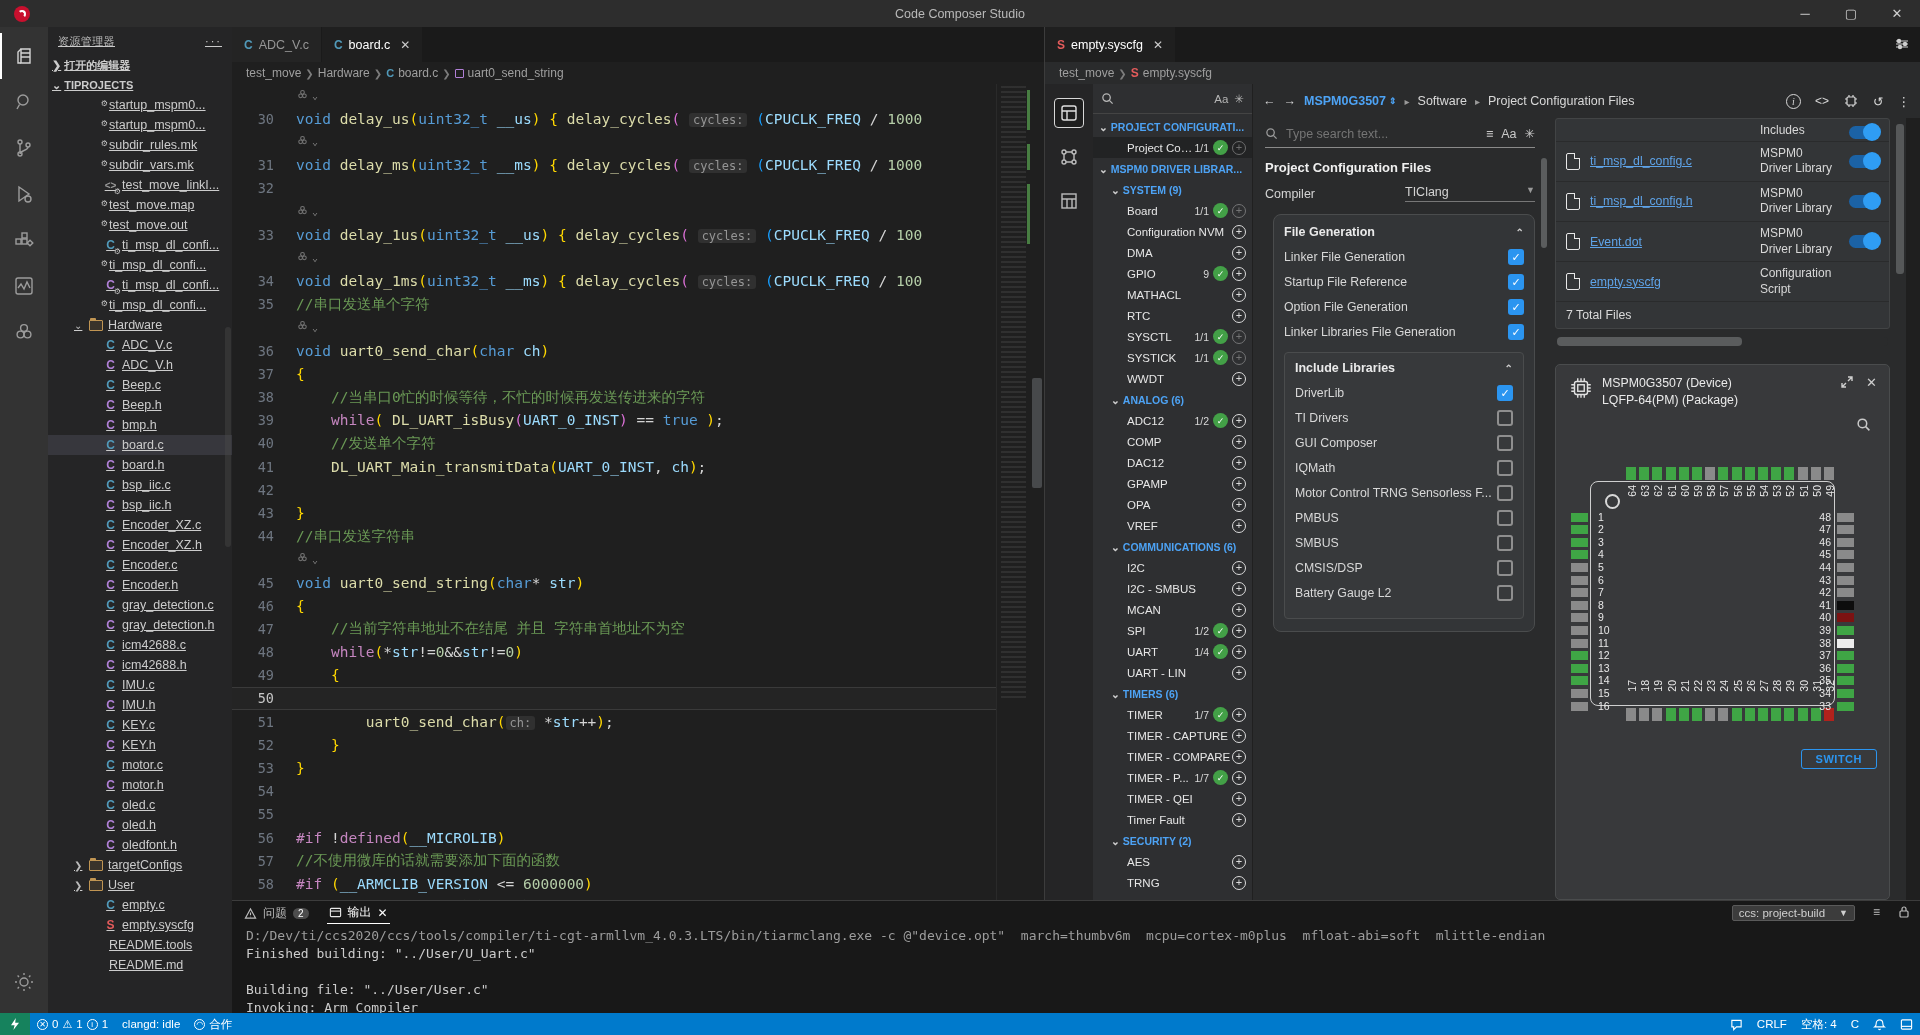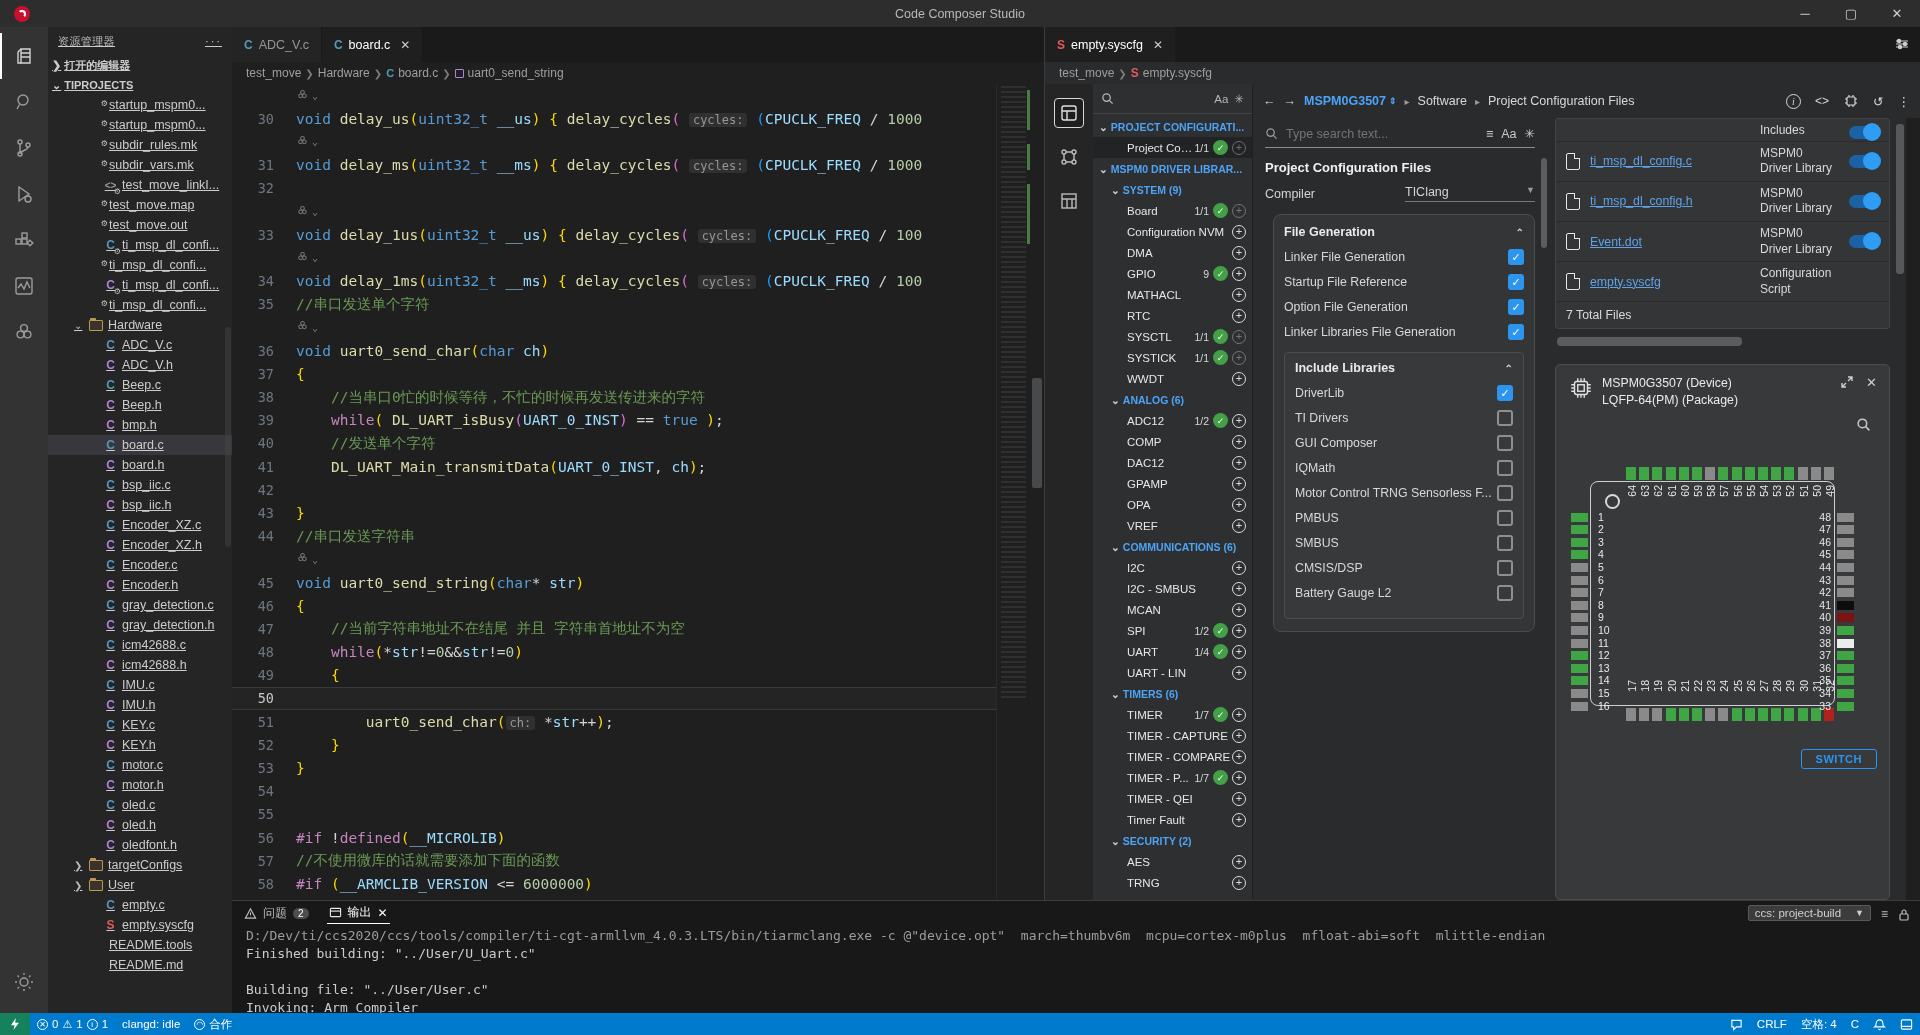--- a/index.html
+++ b/index.html
@@ -161,21 +161,21 @@
   .rp-vscroll { width:12px; flex:0 0 12px; position:relative; background:#2a2b2c; }
   .rp-vscroll .thumb { position:absolute; top:6px; left:2px; right:2px; height:150px; background:#565859; border-radius:3px; }
   .rp-edge { width:14px; flex:0 0 14px; background:#1f1f1f; }
 
   
   .terminal { height:113px; flex:0 0 113px; background:#181818; border-top:1px solid #3c3c3c; display:flex; flex-direction:column; }
   .term-head { height:24px; display:flex; align-items:center; padding:0 10px; gap:16px; flex:0 0 24px; font-size:12px; color:#bcbcbc; }
   .ttab { display:flex; align-items:center; gap:6px; padding:2px 2px; }
   .ttab.active { color:#ffffff; border-bottom:1px solid #ffffff; }
   .tbadge { background:#4d4d4d; color:#fff; border-radius:8px; font-size:10px; padding:0 5px; }
-  .term-right { margin-left:auto; display:flex; align-items:flex-end; gap:10px; }
+  .term-right { margin-left:auto; display:flex; align-items:flex-start; gap:18px; }
   .task-sel { background:#3c3c3c; border:1px solid #5a5a5a; border-radius:2px; padding:1px 6px; font-size:11.5px; color:#d0d0d0; display:flex; gap:14px; align-items:center; }
   .term-body { flex:1; overflow:hidden; padding:2px 0 0 14px; font-family:"DejaVu Sans Mono", monospace; font-size:13px; color:#cccccc; line-height:18px; white-space:pre; }
   .term-body .dim { color:#9d9d9d; }
 
   
   .statusbar { height:22px; flex:0 0 22px; background:#007acc; display:flex; align-items:center; color:#ffffff; font-size:11.5px; }
   .sb-item { display:flex; align-items:center; gap:4px; padding:0 7px; height:100%; }
   .remote { background:#16825d; width:30px; justify-content:center; }
   .bolt { width:8px; height:12px; background:#fff; clip-path:polygon(60% 0,0 60%,45% 60%,30% 100%,100% 40%,52% 40%); }
   .sb-right { margin-left:auto; display:flex; height:100%; }

